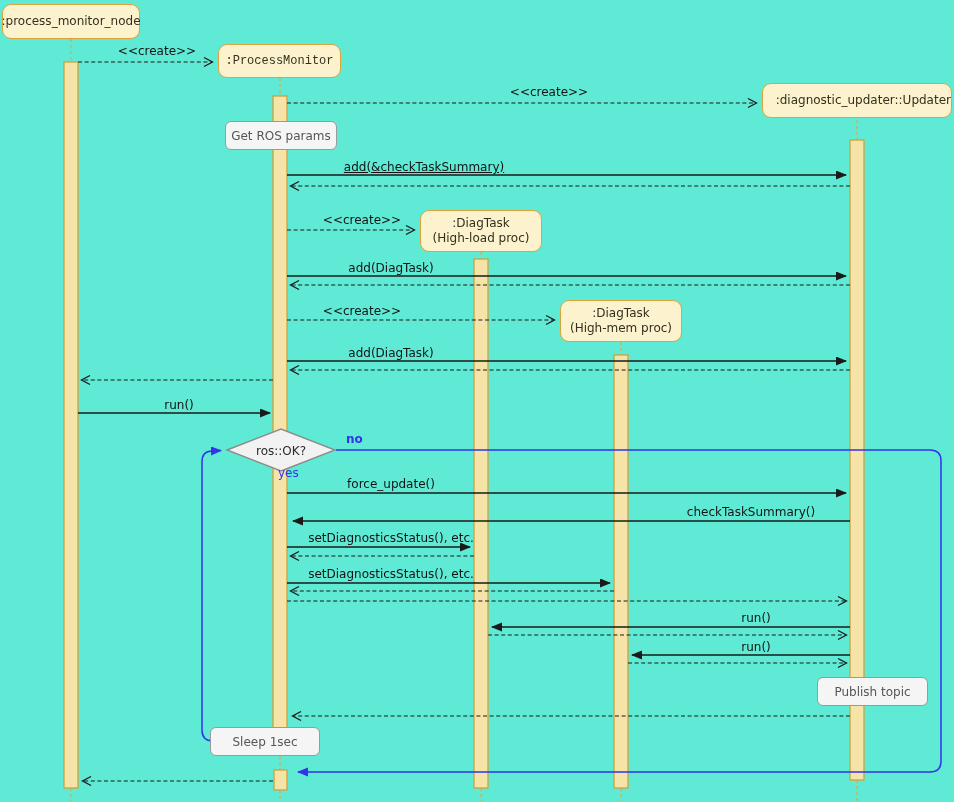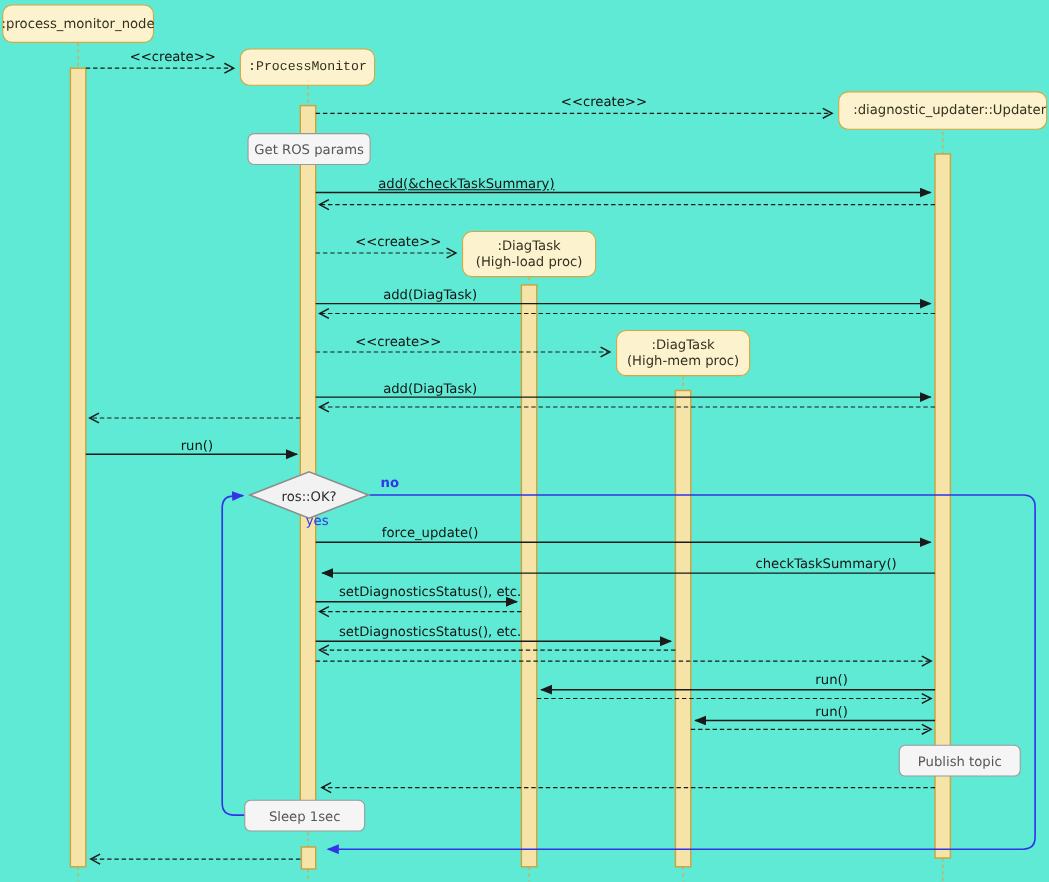--- a/index.html
+++ b/index.html
@@ -128,21 +128,21 @@
     <span>:DiagTask</span>
     <span>(High-mem proc)</span>
   </div>
 
   <div class="note" style="left:225px;top:121px;width:112px;height:29px;">
     <span>Get ROS params</span>
   </div>
   <div class="note" style="left:801px;top:677px;width:111px;height:29px;margin-left:16px;">
     <span>Publish topic</span>
   </div>
-  <div class="note" style="left:222px;top:727px;width:110px;height:29px;">
+  <div class="note" style="left:210px;top:727px;width:110px;height:29px;">
     <span>Sleep 1sec</span>
   </div>
 
   <div class="mlabel" style="left:146px;top:44px;">&lt;&lt;create&gt;&gt;</div>
   <div class="mlabel" style="left:538px;top:85px;">&lt;&lt;create&gt;&gt;</div>
   <div class="mlabel" style="left:413px;top:160px;text-decoration:underline;">add(&amp;checkTaskSummary)</div>
   <div class="mlabel" style="left:351px;top:213px;">&lt;&lt;create&gt;&gt;</div>
   <div class="mlabel" style="left:380px;top:261px;">add(DiagTask)</div>
   <div class="mlabel" style="left:351px;top:304px;">&lt;&lt;create&gt;&gt;</div>
   <div class="mlabel" style="left:380px;top:346px;">add(DiagTask)</div>

